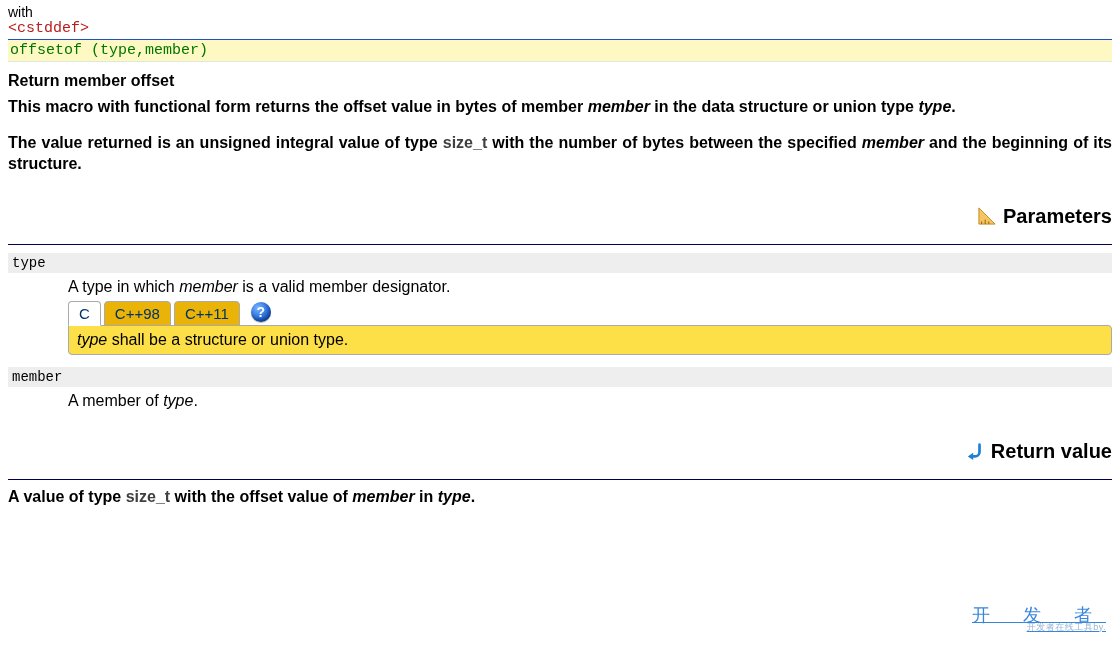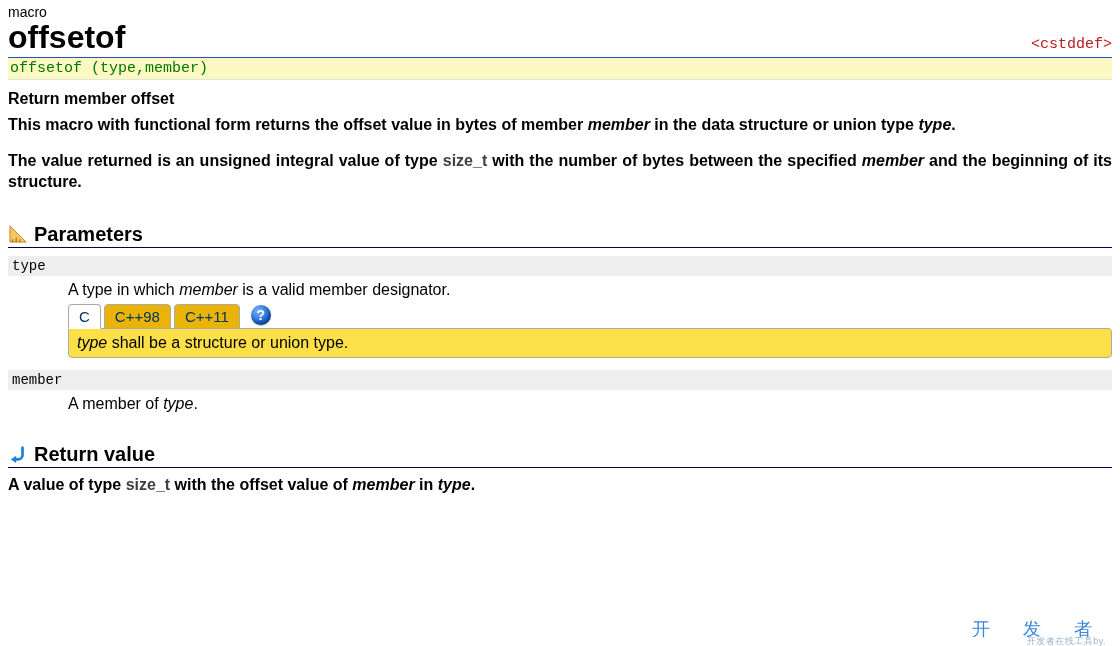--- a/index.html
+++ b/index.html
@@ -56,21 +56,22 @@
     text-align: justify;
     font-weight: bold;
   }
   .ital { font-style: italic; }
   .link { color: #404040; text-decoration: none; }
   .section-head {
     display: flex;
     align-items: center;
     border-bottom: 1px solid #000055;
     margin-top: 30px;
-    padding-bottom: 1px;
+    padding-bottom: 16px;
+    justify-content: flex-end;
   }
   .section-head .icon {
     width: 20px;
     height: 20px;
     display: flex;
     align-items: center;
     justify-content: center;
     margin-right: 6px;
   }
   .section-head h2 {
@@ -135,39 +136,39 @@
   .tab-body {
     border: 1px solid #aaa;
     border-radius: 0 4px 4px 4px;
     padding: 5px 8px;
     font-size: 16px;
     background: #fde047;
   }
   .watermark {
     position: fixed;
     right: 14px;
-    bottom: 0;
+    bottom: 14px;
     text-align: right;
     color: #1570d6;
     font-family: "Trebuchet MS", Verdana, sans-serif;
     line-height: 1.05;
     opacity: .85;
     pointer-events: none;
+    text-decoration: underline;
   }
   .watermark .cn { font-size: 18px; letter-spacing: 14px; }
   .watermark .en { font-size: 22px; letter-spacing: 0; }
   .watermark .sm { font-size: 9px; color: #86a8c9; letter-spacing: .5px; margin-top:-2px;}
 </style>
 </head>
 <body>
 
-<div class="kind-label">macro</div>
+<div class="kind-label">with</div>
 
 <div class="header-row">
-  <h1 class="title">offsetof</h1>
   <span class="header-right">&lt;cstddef&gt;</span>
 </div>
 
 <div class="syntax-box">offsetof (type,member)</div>
 
 <div class="subheading">Return member offset</div>
 
 <div class="para">
   <span>This macro with functional form returns the offset value in bytes of member </span><span class="ital">member</span><span> in the data structure or union type </span><span class="ital">type</span><span>.</span>
 </div>

